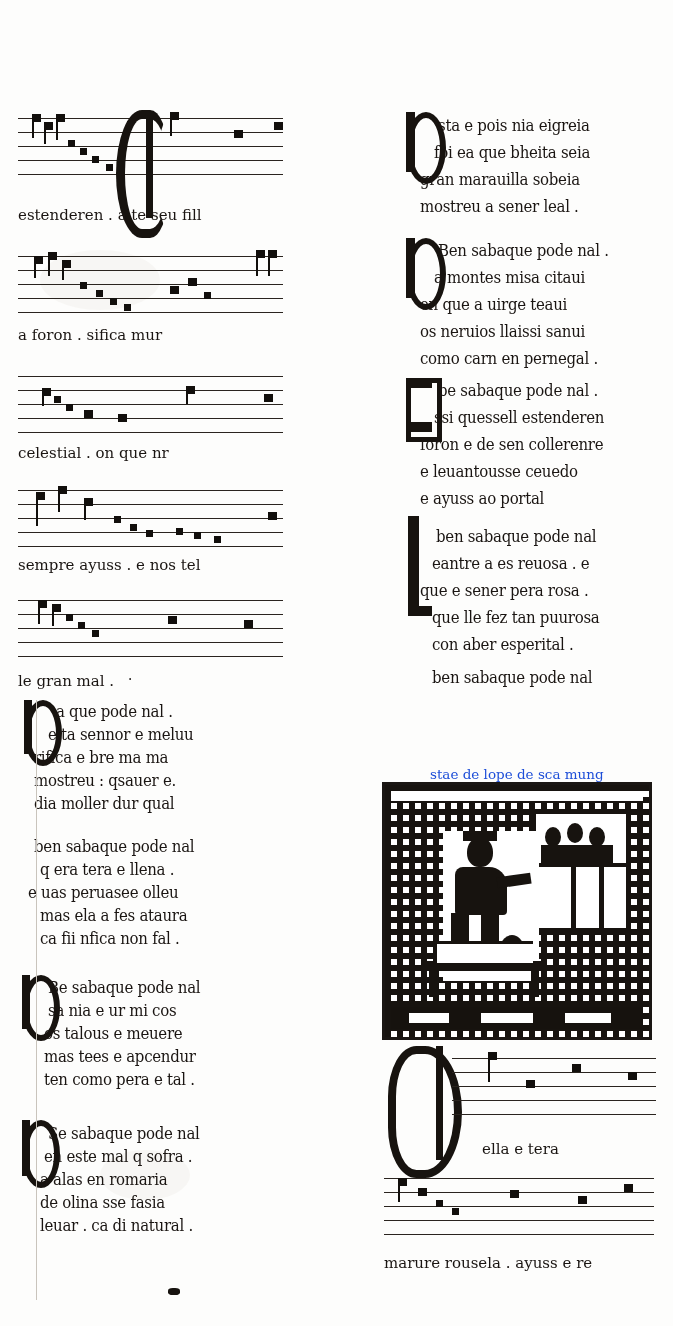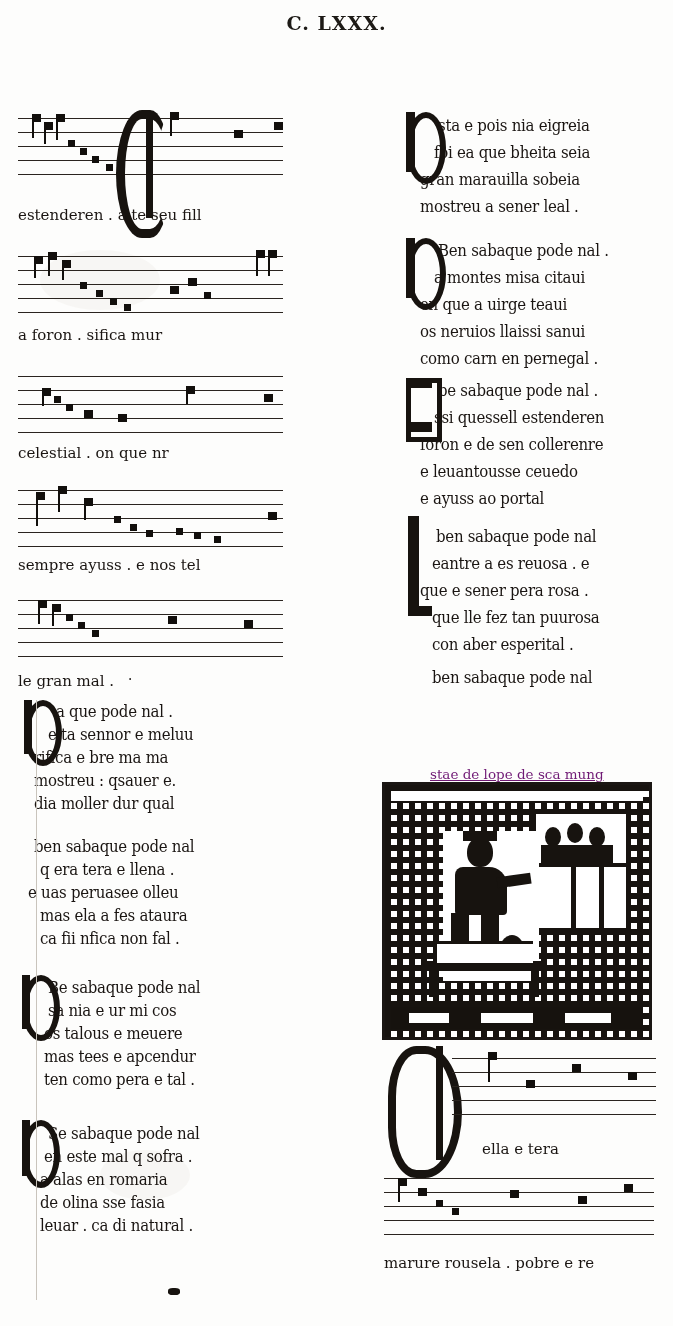--- a/index.html
+++ b/index.html
@@ -139,23 +139,22 @@
   .mini-band {
     position: absolute;
     background: #16120e;
   }
 
   
   #mini-rubric {
     position: absolute;
     font-family: "DejaVu Serif", serif;
     font-size: 13.5px;
-    color: #701a75;
+    color: #1d4ed8;
     white-space: nowrap;
-    text-decoration: underline;
   }
 
   
   .bar-initial {
     position: absolute;
     background: #17130f;
     width: 11px;
   }
 
   
@@ -174,23 +173,20 @@
 </style>
 </head>
 <body>
 
 <div id="page">
 
   <div class="mottle abs" style="left:40px; top:250px; width:120px; height:60px;"></div>
   <div class="mottle abs" style="left:420px; top:900px; width:160px; height:80px;"></div>
   <div class="mottle abs" style="left:100px; top:1150px; width:90px; height:50px;"></div>
 
-  <div id="running-title">
-    <span class="rub">C. LXXX.</span>
-  </div>
 
   <div class="stave" style="left:18px; top:118px; width:265px; height:60px;">
     <div class="line" style="top:0px;"></div>
     <div class="line" style="top:14px;"></div>
     <div class="line" style="top:28px;"></div>
     <div class="line" style="top:42px;"></div>
     <div class="line" style="top:56px;"></div>
 
     <div class="note sq" style="left:14px; top:-4px;"></div>
     <div class="stem" style="left:14px; top:-4px; height:24px;"></div>
@@ -456,15 +452,15 @@
     <div class="note sq" style="left:14px; top:0px;"></div>
     <div class="stem" style="left:14px; top:0px; height:24px;"></div>
     <div class="note sq" style="left:34px; top:10px;"></div>
     <div class="note sq small" style="left:52px; top:22px;"></div>
     <div class="note sq small" style="left:68px; top:30px;"></div>
     <div class="note sq" style="left:126px; top:12px;"></div>
     <div class="note sq" style="left:194px; top:18px;"></div>
     <div class="note sq" style="left:240px; top:6px;"></div>
   </div>
 
-  <div class="lyric" style="left:384px; top:1254px;">marure  rousela . pobre  e  re</div>
+  <div class="lyric" style="left:384px; top:1254px;">marure  rousela . ayuss  e  re</div>
 
 </div>
 
 </body></html>

